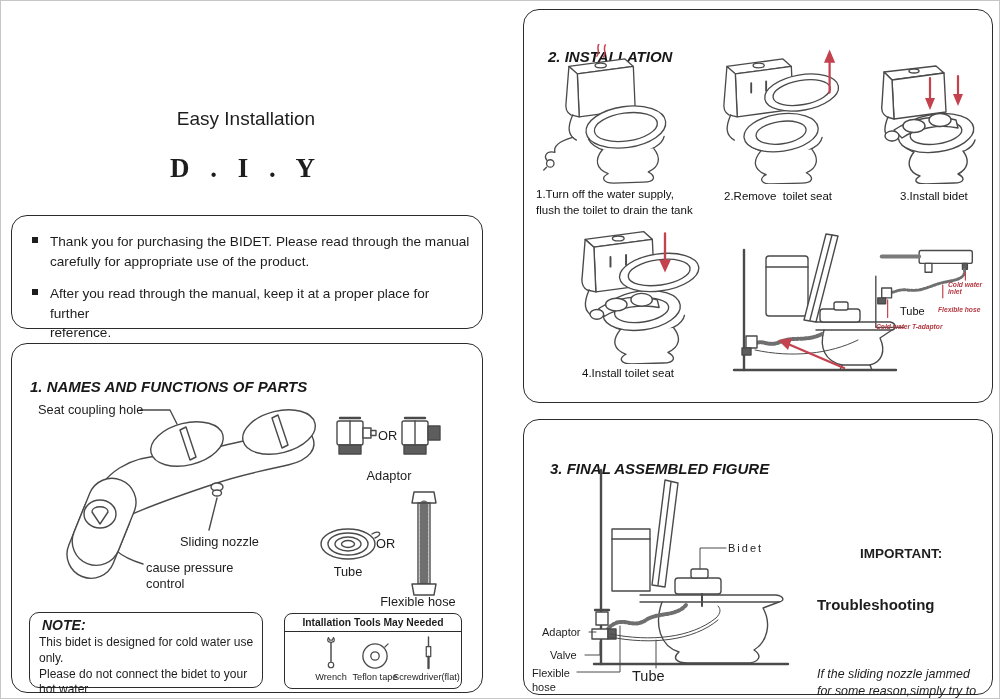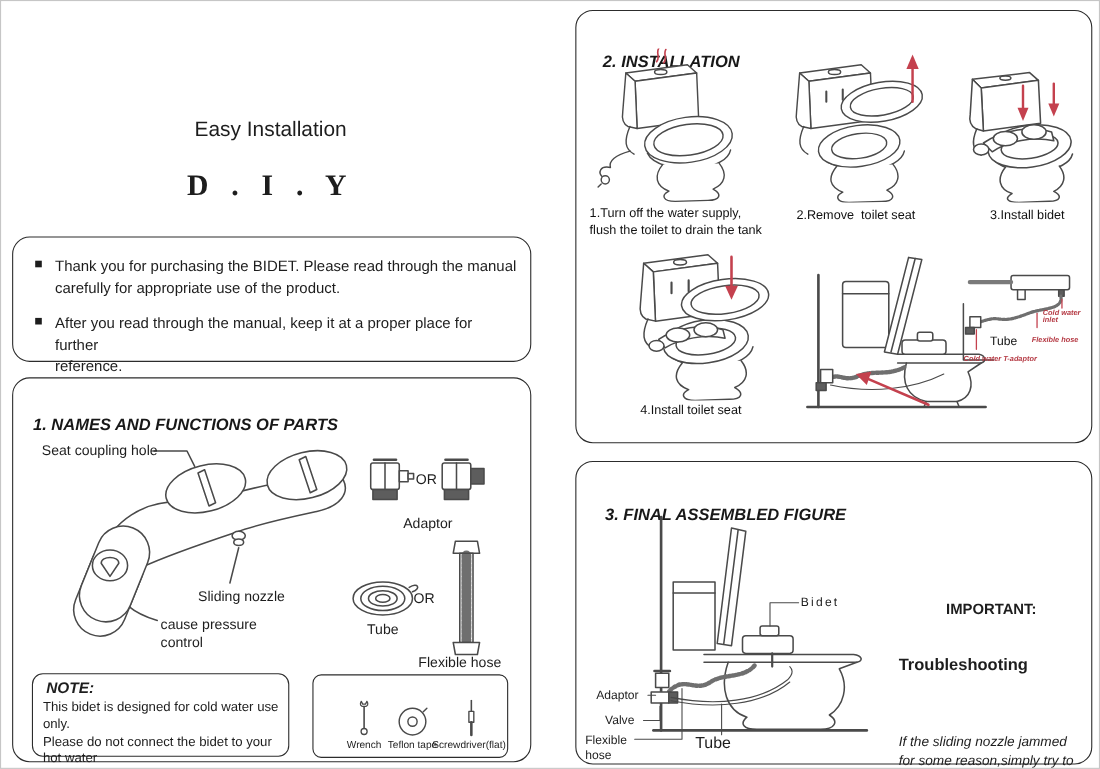--- a/index.html
+++ b/index.html
@@ -137,20 +137,21 @@
     <span class="lbl" style="left:356px;top:250px;width:100px;text-align:center;">Flexible hose</span>
 
     <div class="note-box">
       <span class="note-title">NOTE:</span>
       <div class="note-body ml">This bidet is designed for cold water use only.
 Please do not connect the bidet to your hot water
 supply, as this can cause skin irritation.</div>
     </div>
 
     <div class="tools-box">
+      <div class="tools-head">Intallation Tools May Needed</div>
       <svg class="art" width="12" height="34" viewBox="0 0 14 38" style="position:absolute;left:40px;top:22px;">
         <path d="M7 6 V30" style="stroke-width:1.7"></path>
         <path class="f" d="M4 1 C2 4 3 6.5 7 6.5 C11 6.5 12 4 10 1 L8.5 4 L5.5 4 Z"></path>
         <circle class="f" cx="7" cy="33" r="3.2"></circle>
       </svg>
       <svg class="art" width="34" height="28" viewBox="0 0 34 30" style="position:absolute;left:73px;top:28px;">
         <circle class="f" cx="17" cy="15" r="13"></circle>
         <circle class="f" cx="17" cy="15" r="4.5"></circle>
         <path d="M27.5 5.5 L31 2"></path>
       </svg>

